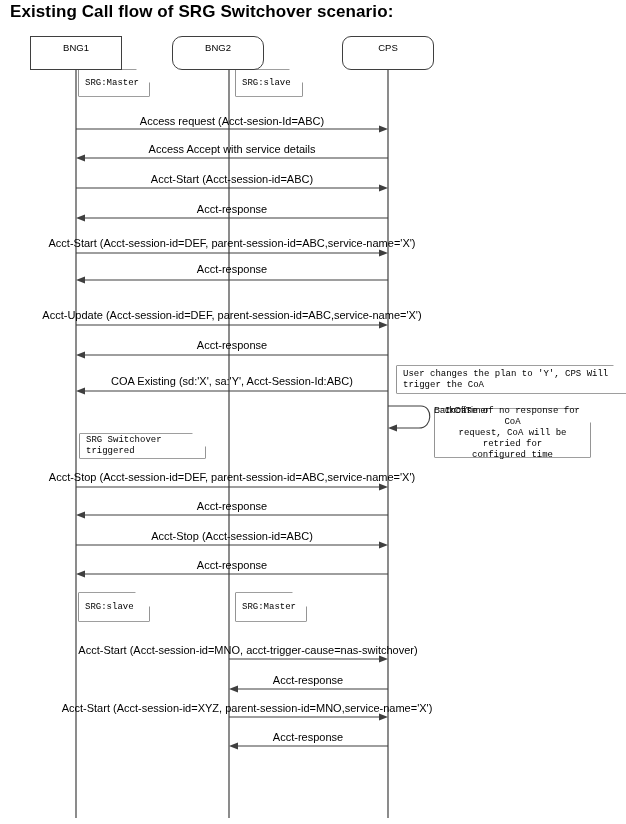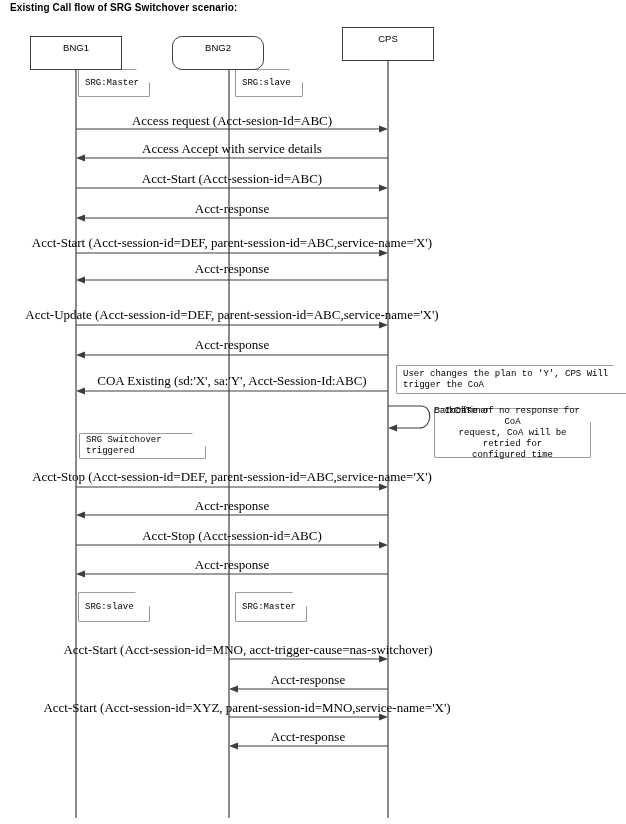--- a/index.html
+++ b/index.html
@@ -18,21 +18,21 @@
   }
   #canvas {
     position: relative;
     width: 626px;
     height: 824px;
   }
   #diagram-title {
     position: absolute;
     left: 10px;
     top: 2px;
-    font-size: 10px;
+    font-size: 17px;
     font-weight: bold;
     letter-spacing: 0.1px;
     white-space: nowrap;
   }
   .svg-layer {
     position: absolute;
     left: 0;
     top: 0;
     width: 626px;
     height: 824px;
@@ -72,27 +72,26 @@
     white-space: pre-line;
     font-family: Liberation Mono, monospace;
   }
   .note-text.centered {
     justify-content: center;
     text-align: center;
   }
   
   .msg-label {
     position: absolute;
-    font-size: 13px;
+    font-size: 11px;
     line-height: 10px;
     white-space: nowrap;
     text-align: right;
     transform: translateX(-50%);
     background: transparent;
-    font-family: Liberation Serif, serif;
   }
   .timer-label {
     position: absolute;
     font-size: 9px;
     white-space: nowrap;
   }
 </style>
 </head>
 <body>
 
@@ -208,21 +207,21 @@
       </g>
       <g>
         <path d="M236,593 L292,593 L306,607 L306,621 L236,621 Z" fill="#ffffff" stroke="#3f3f3f" stroke-width="1.1"></path>
         <path d="M292,593 L292,607 L306,607" fill="none" stroke="#3f3f3f" stroke-width="1.1"></path>
       </g>
     </svg>
 
   <div id="actor-layer">
       <div class="actor-box" style="left: 30px; top: 36px;"><span>BNG1</span></div>
       <div class="actor-box" style="left: 172px; top: 36px; border-radius: 10px;"><span>BNG2</span></div>
-      <div class="actor-box" style="left: 342px; top: 27px;"><span>CPS</span></div>
+      <div class="actor-box" style="left: 342px; top: 36px; border-radius: 9px;"><span>CPS</span></div>
     </div>
 
   <div id="note-layer">
       <div class="note" style="left: 79px; top: 70px; width: 70px; height: 26px;">
         <div class="note-text">SRG:Master</div>
       </div>
       <div class="note" style="left: 236px; top: 70px; width: 66px; height: 26px;">
         <div class="note-text">SRG:slave</div>
       </div>
       <div class="note" style="left: 397px; top: 366px; width: 229px; height: 27px;">

